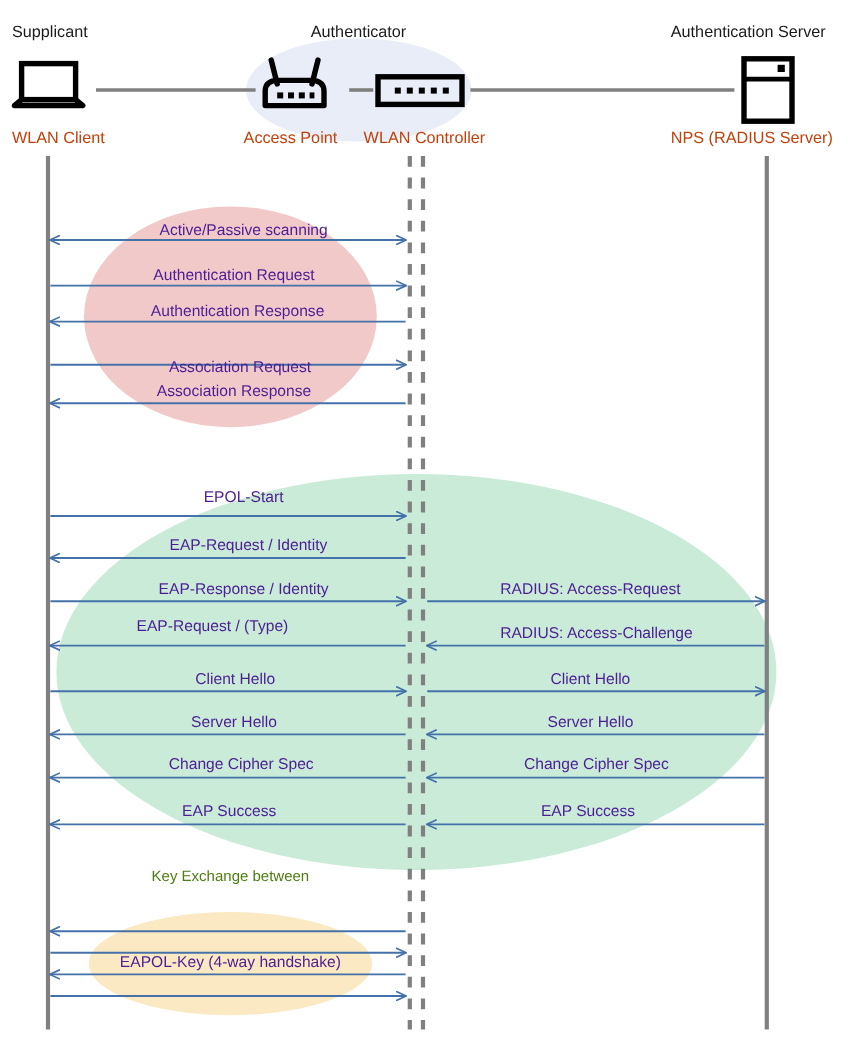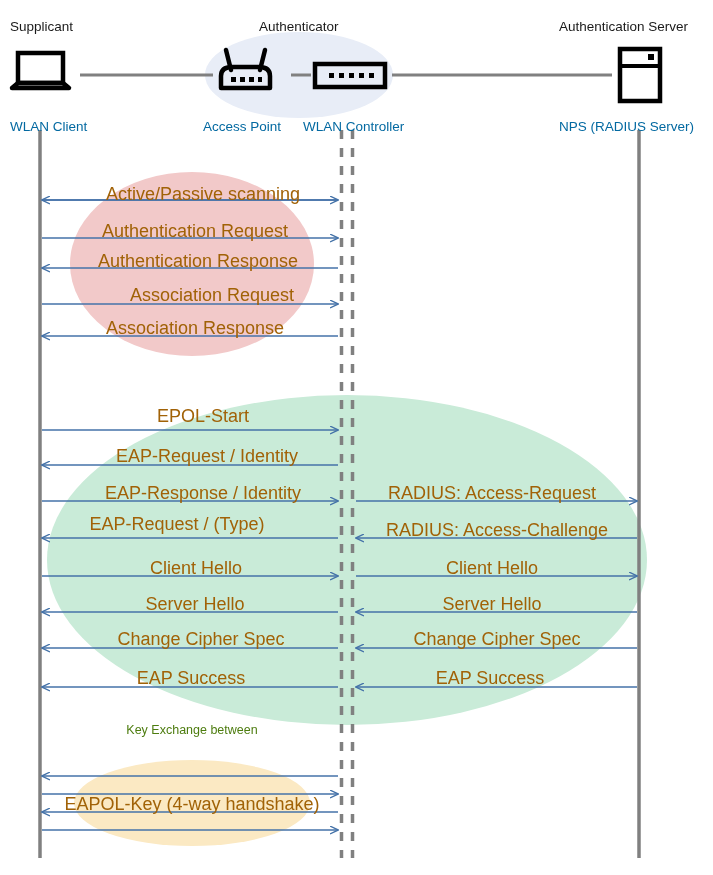--- a/index.html
+++ b/index.html
@@ -28,36 +28,35 @@
   .actor-title {
     position: absolute;
     font-size: 13.5px;
     color: #1a1a1a;
     white-space: nowrap;
     text-align: center;
   }
   .actor-caption {
     position: absolute;
     font-size: 13.5px;
-    color: #0369a1;
+    color: #c2410c;
     white-space: nowrap;
     text-align: left;
-    margin-top: 12px;
   }
   .phase-label {
     position: absolute;
     font-size: 12.5px;
     white-space: nowrap;
     text-align: center;
     line-height: 18px;
   }
   .msg-label {
     position: absolute;
-    font-size: 18px;
-    color: #a16207;
+    font-size: 13px;
+    color: #4c1d95;
     white-space: nowrap;
     text-align: center;
     transform: translateX(-50%);
   }
 </style>
 </head>
 <body>
 
 <div id="diagram">
 
@@ -163,21 +162,21 @@
   <div class="actor-caption" style="left:303px; top:107px;">WLAN Controller</div>
   <div class="actor-caption" style="left:559px; top:107px;">NPS (RADIUS Server)</div>
 
 
 
   <div class="phase-label" style="left:192px; top:721px; transform:translateX(-50%); color:#4d7c0f;">Key Exchange between</div>
 
   <div class="msg-label" style="left: 203px; top: 184px; margin-top: 0px;">Active/Passive scanning</div>
   <div class="msg-label" style="left: 195px; top: 221px; margin-top: 0px; text-align: right;">Authentication Request</div>
   <div class="msg-label" style="left: 198px; top: 251px; margin-top: 0px;">Authentication Response</div>
-  <div class="msg-label" style="left: 200px; top: 285px; margin-top: 0px; margin-left: 12px;">Association Request</div>
+  <div class="msg-label" style="left: 200px; top: 298px; margin-top: 0px;">Association Request</div>
   <div class="msg-label" style="left: 195px; top: 318px; margin-top: 0px;">Association Response</div>
 
   <div class="msg-label" style="left: 203px; top: 406px; margin-top: 0px;">EPOL-Start</div>
   <div class="msg-label" style="left: 207px; top: 446px; margin-top: 0px;">EAP-Request / Identity</div>
   <div class="msg-label" style="left: 203px; top: 483px; margin-top: 0px;">EAP-Response / Identity</div>
   <div class="msg-label" style="left: 492px; top: 483px; margin-top: 0px;">RADIUS: Access-Request</div>
   <div class="msg-label" style="left: 177px; top: 514px; margin-top: 0px;">EAP-Request / (Type)</div>
   <div class="msg-label" style="left: 497px; top: 520px; margin-top: 0px;">RADIUS: Access-Challenge</div>
   <div class="msg-label" style="left: 196px; top: 558px; margin-top: 0px;">Client Hello</div>
   <div class="msg-label" style="left: 492px; top: 558px; margin-top: 0px;">Client Hello</div>

